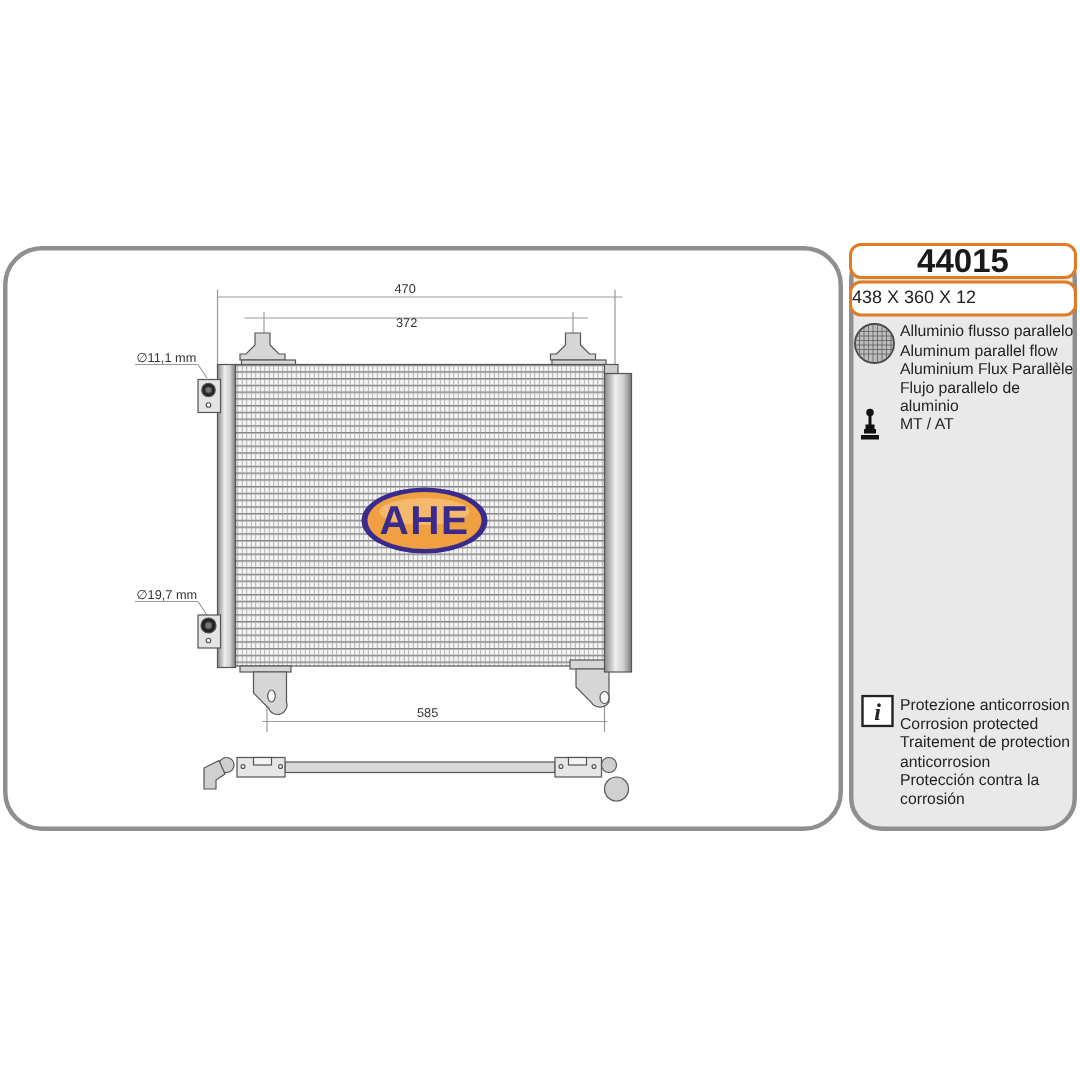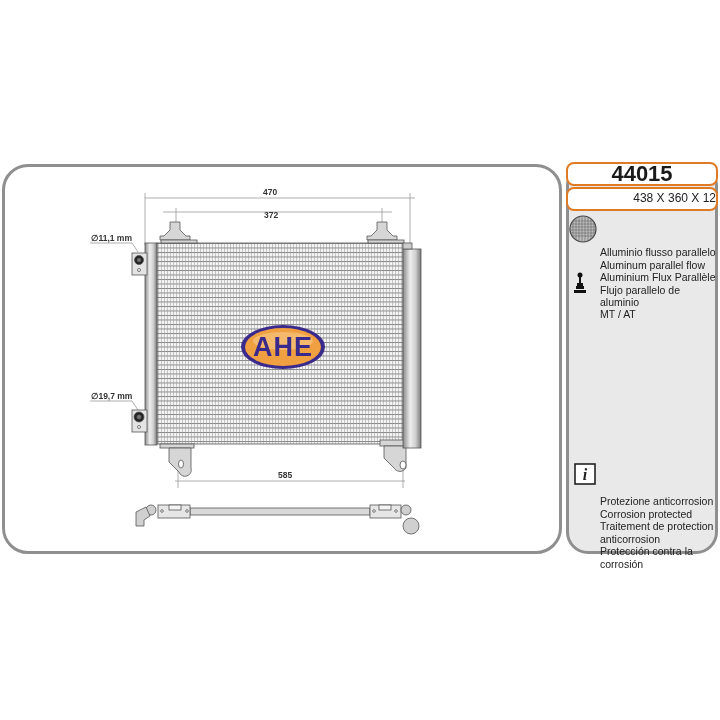--- a/index.html
+++ b/index.html
@@ -7,24 +7,24 @@
          font-family:"Liberation Sans", sans-serif; }
   .main-panel { position:absolute; left:2px; top:164px; width:560px; height:390px;
     border:3px solid #8f8f8f; border-radius:26px; background:#fff; box-sizing:border-box; }
   .side-panel { position:absolute; left:566px; top:164px; width:152px; height:390px;
     border:3px solid #8f8f8f; border-radius:22px; background:#e9e9e9; box-sizing:border-box; }
   .code-box { position:absolute; left:566px; top:162px; width:152px; height:24px;
     border:2.5px solid #e07b24; border-radius:8px; background:#fff; box-sizing:border-box;
     text-align:center; font-weight:bold; font-size:22px; line-height:19px; color:#1a1a1a; }
   .dim-box { position:absolute; left:566px; top:187px; width:152px; height:24px;
     border:2.5px solid #e07b24; border-radius:8px; background:#fff; box-sizing:border-box;
-    text-align:right; font-size:12px; line-height:19px; color:#222;padding-left:30px; }
-  .feat { position:absolute; left:600px; font-size:10.5px; line-height:12.5px; color:#222;margin-top:31px; }
+    text-align:left; font-size:12px; line-height:19px; color:#222; }
+  .feat { position:absolute; left:600px; font-size:10.5px; line-height:12.5px; color:#222; }
   .icon-abs { position:absolute; }
-  .lbl { position:absolute; font-size:8.5px; color:#333;font-weight:bold; }
+  .lbl { position:absolute; font-size:8.5px; color:#333; }
   .svgwrap { position:absolute; left:0; top:0; width:720px; height:720px; }
 </style>
 </head>
 <body>
 
 <div class="main-panel"></div>
 <div class="side-panel"></div>
 
 <div class="code-box">44015</div>
 <div class="dim-box">438 X 360 X 12</div>

